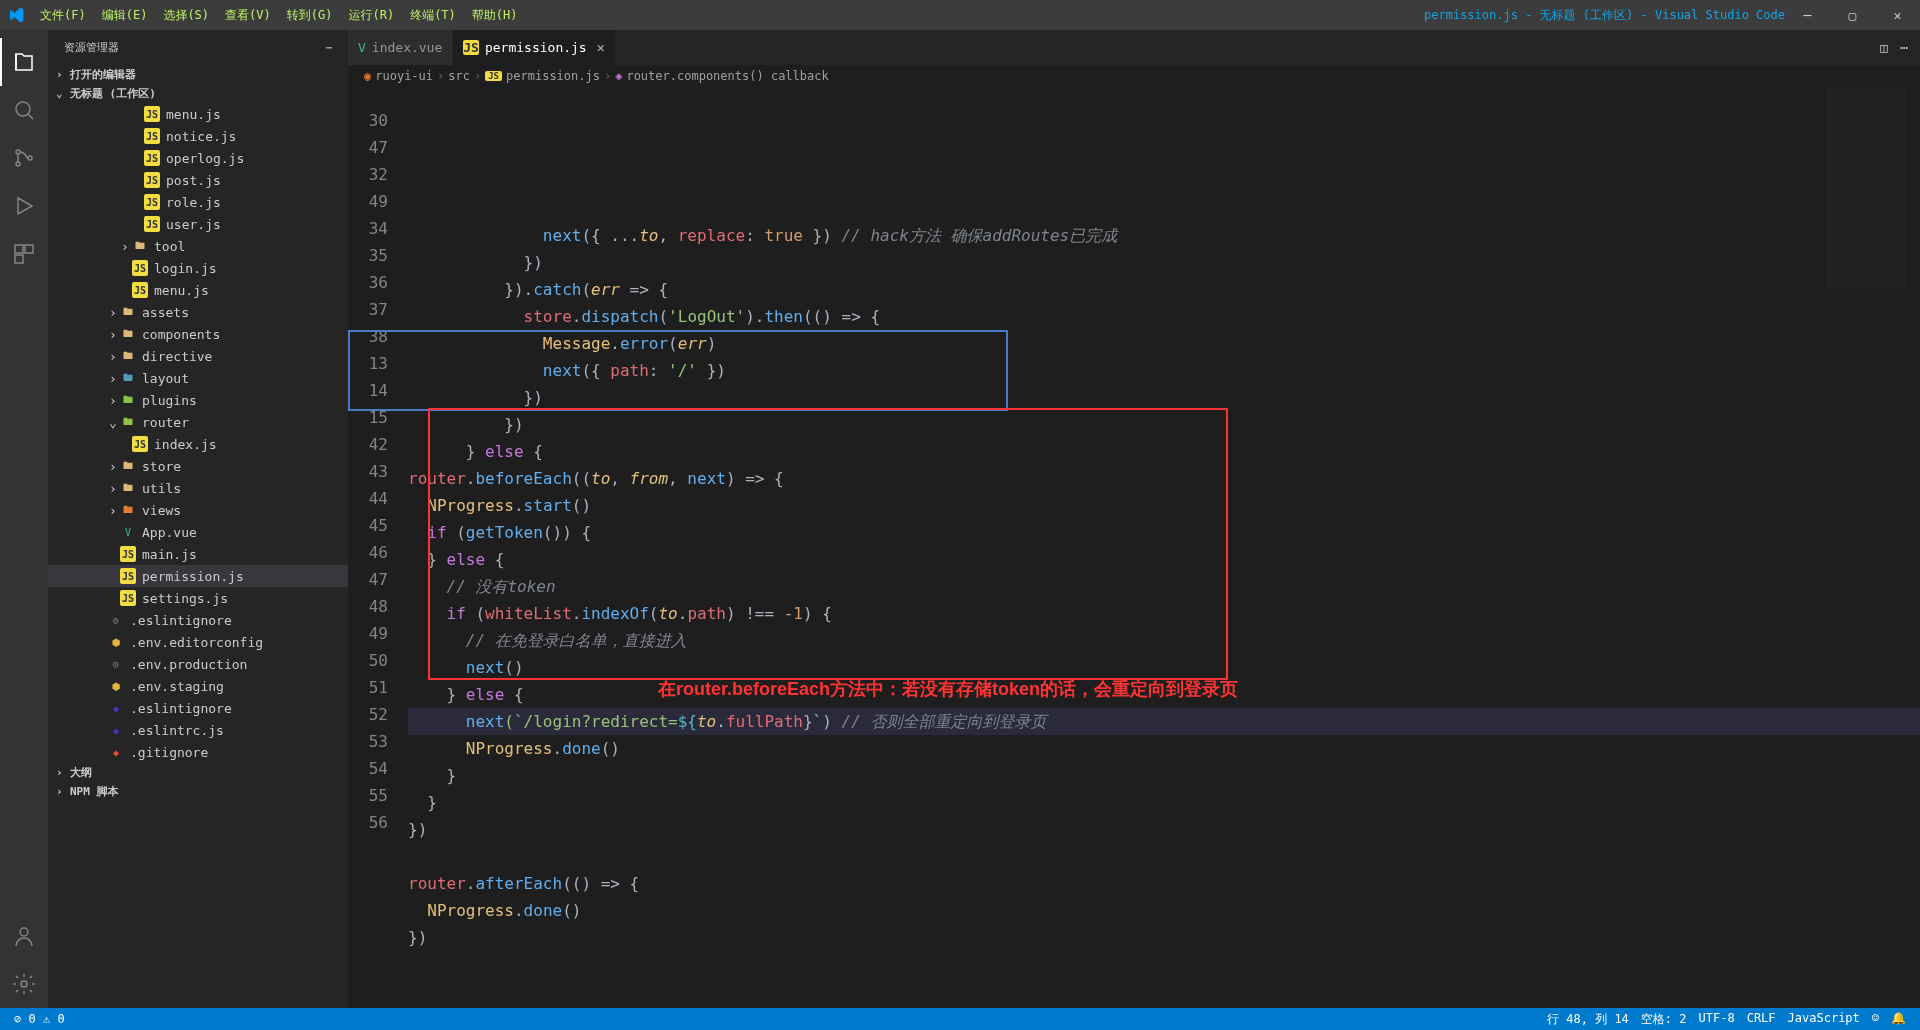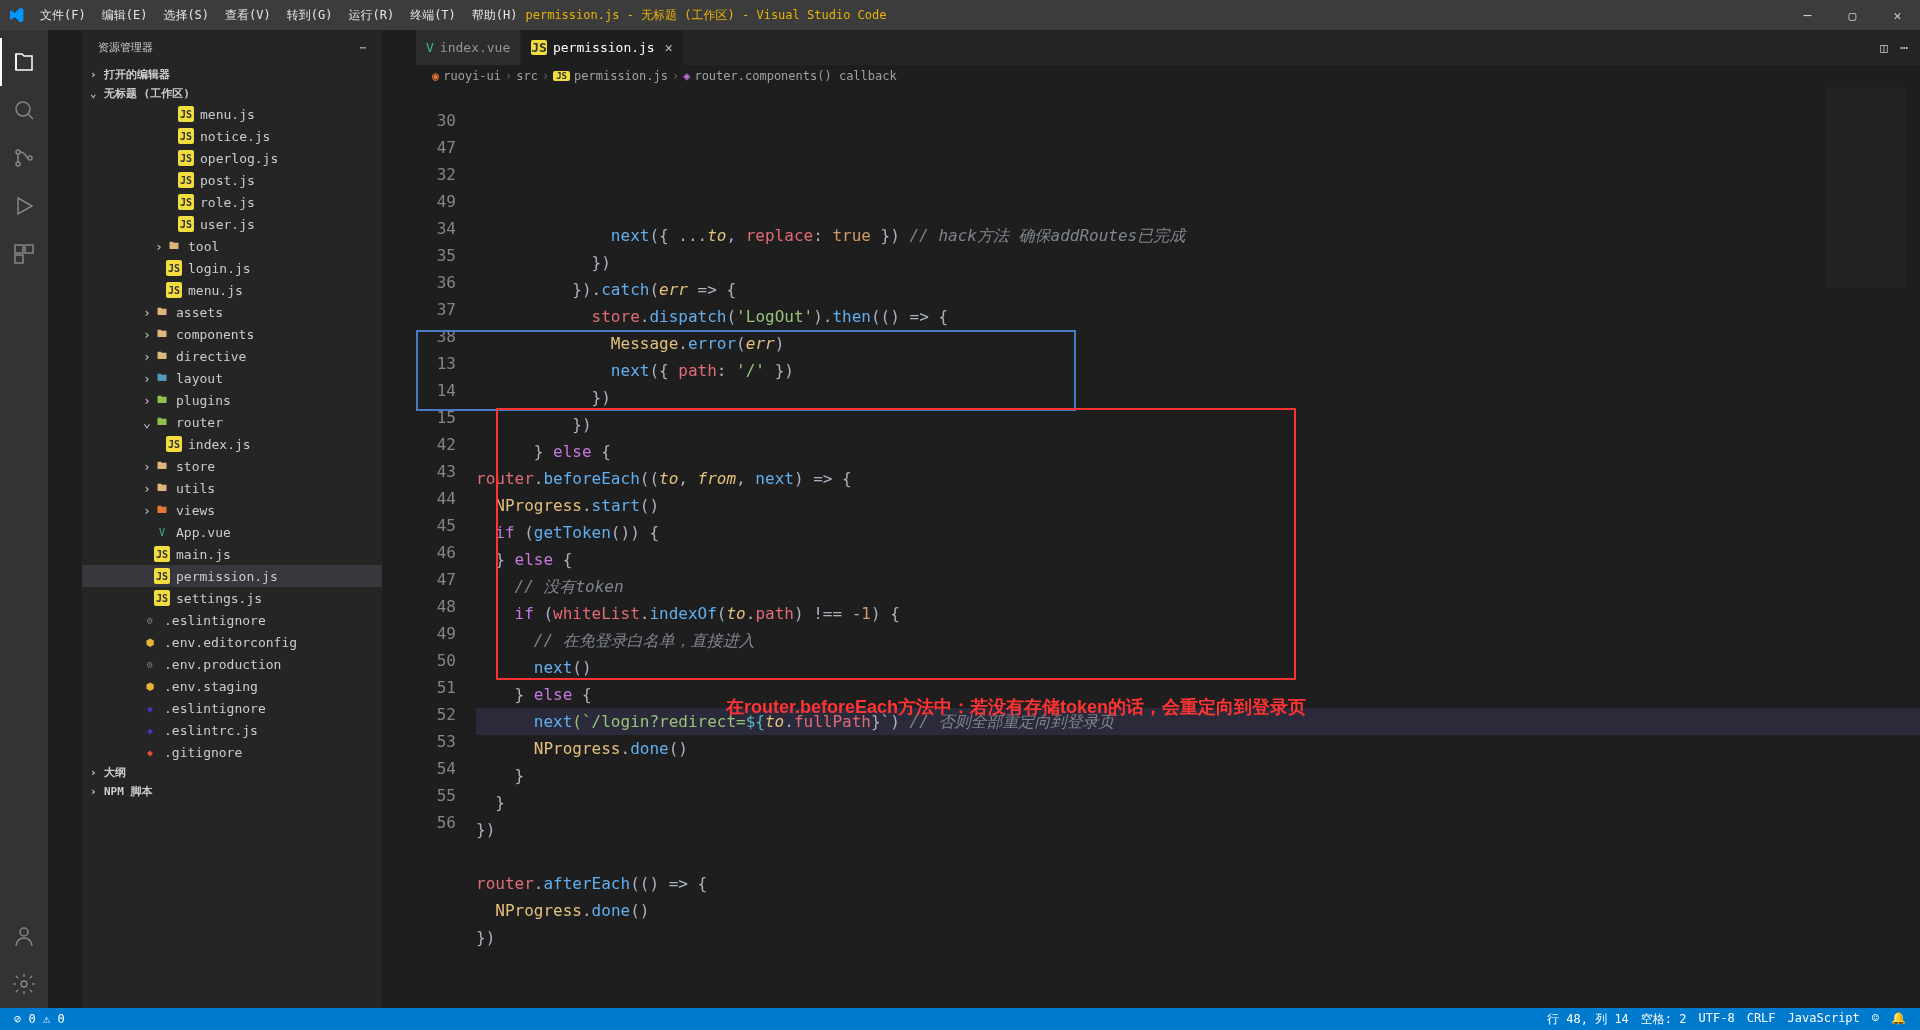--- a/index.html
+++ b/index.html
@@ -1,24 +1,24 @@
 <!DOCTYPE html>
 <html><head>
 <meta charset="utf-8">
 <style>
 * { margin: 0; padding: 0; box-sizing: border-box; }
 body { font-family: 'Segoe UI', Consolas, monospace; background: #1e1e1e; color: #cccccc; font-size: 13px; overflow: hidden; height: 100vh; display: flex; flex-direction: column; }
 .titlebar { height: 30px; background: #3c3c3c; display: flex; align-items: center; padding-left: 8px; }
 .titlebar .vscode-icon { width: 16px; height: 16px; margin-right: 8px; }
 .menubar { display: flex; gap: 0; }
-.menubar .menu-item { padding: 4px 8px; cursor: pointer; font-size: 12px; color: #e5e5e5; }
-.title-center { flex: 1; text-align: left; color: #eab308; font-size: 12px; }
+.menubar .menu-item { padding: 4px 8px; cursor: pointer; font-size: 12px; color: #bef264; }
+.title-center { flex: 1; text-align: right; color: #0ea5e9; font-size: 12px; }
 .window-controls { display: flex; }
 .window-controls .ctrl { width: 45px; height: 30px; display: flex; align-items: center; justify-content: center; cursor: pointer; }
-.main { flex: 1; display: flex; overflow: hidden; gap: 34px; }
+.main { flex: 1; display: flex; overflow: hidden; }
 .activitybar { width: 48px; background: #333333; display: flex; flex-direction: column; align-items: center; padding-top: 8px; }
 .activitybar .act-item { width: 48px; height: 48px; display: flex; align-items: center; justify-content: center; cursor: pointer; color: #858585; position: relative; }
 .activitybar .act-item.active { color: #ffffff; }
 .activitybar .act-item.active::before { content: ''; position: absolute; left: 0; top: 0; width: 2px; height: 48px; background: #ffffff; }
 .activitybar .spacer { flex: 1; }
 .sidebar { width: 300px; background: #252526; display: flex; flex-direction: column; }
 .sidebar-header { height: 35px; display: flex; align-items: center; padding: 0 16px; font-size: 11px; color: #cccccc; justify-content: space-between; }
 .sidebar-header .actions { display: flex; gap: 12px; color: #cccccc; }
 .explorer-section { flex: 1; overflow-y: auto; }
 .section-header { display: flex; align-items: center; padding: 2px 8px; cursor: pointer; font-size: 11px; font-weight: bold; }
@@ -384,21 +384,21 @@
           <div class="line">51</div>
           <div class="line">52</div>
           <div class="line">53</div>
           <div class="line">54</div>
           <div class="line">55</div>
           <div class="line">56</div>
         </div>
       <div class="code" id="code">
         <div class="highlight-box-blue" style="left:-60px;top:243px;width:660px;height:81px"></div>
         <div class="highlight-box-red" style="left:20px;top:321px;width:800px;height:272px"></div>
-        <div class="annotation" style="left:250px;top:607px">在router.beforeEach方法中：若没有存储token的话，会重定向到登录页</div>
+        <div class="annotation" style="left:250px;top:589px">在router.beforeEach方法中：若没有存储token的话，会重定向到登录页</div>
       <div class="line"><span class="tok-punc">              </span><span class="tok-fn">next</span><span class="tok-punc">({ ...</span><span class="tok-param">to</span><span class="tok-punc">, </span><span class="tok-prop">replace</span><span class="tok-punc">: </span><span class="tok-const">true</span><span class="tok-punc"> }) </span><span class="tok-com">// hack方法 确保addRoutes已完成</span></div><div class="line"><span class="tok-punc">            })</span></div><div class="line"><span class="tok-punc">          }).</span><span class="tok-fn">catch</span><span class="tok-punc">(</span><span class="tok-param">err</span><span class="tok-punc"> =&gt; {</span></div><div class="line"><span class="tok-punc">            </span><span class="tok-var">store</span><span class="tok-punc">.</span><span class="tok-fn">dispatch</span><span class="tok-punc">(</span><span class="tok-str">'LogOut'</span><span class="tok-punc">).</span><span class="tok-fn">then</span><span class="tok-punc">(() =&gt; {</span></div><div class="line"><span class="tok-punc">              </span><span class="tok-obj">Message</span><span class="tok-punc">.</span><span class="tok-fn">error</span><span class="tok-punc">(</span><span class="tok-param">err</span><span class="tok-punc">)</span></div><div class="line"><span class="tok-punc">              </span><span class="tok-fn">next</span><span class="tok-punc">({ </span><span class="tok-prop">path</span><span class="tok-punc">: </span><span class="tok-str">'/'</span><span class="tok-punc"> })</span></div><div class="line"><span class="tok-punc">            })</span></div><div class="line"><span class="tok-punc">          })</span></div><div class="line"><span class="tok-punc">      } </span><span class="tok-kw">else</span><span class="tok-punc"> {</span></div><div class="line"><span class="tok-var">router</span><span class="tok-punc">.</span><span class="tok-fn">beforeEach</span><span class="tok-punc">((</span><span class="tok-param">to</span><span class="tok-punc">, </span><span class="tok-param">from</span><span class="tok-punc">, </span><span class="tok-fn">next</span><span class="tok-punc">) =&gt; {</span></div><div class="line"><span class="tok-punc">  </span><span class="tok-obj">NProgress</span><span class="tok-punc">.</span><span class="tok-fn">start</span><span class="tok-punc">()</span></div><div class="line"><span class="tok-punc">  </span><span class="tok-kw">if</span><span class="tok-punc"> (</span><span class="tok-fn">getToken</span><span class="tok-punc">()) {</span></div><div class="line"><span class="tok-punc">  } </span><span class="tok-kw">else</span><span class="tok-punc"> {</span></div><div class="line"><span class="tok-punc">    </span><span class="tok-com">// 没有token</span></div><div class="line"><span class="tok-punc">    </span><span class="tok-kw">if</span><span class="tok-punc"> (</span><span class="tok-var">whiteList</span><span class="tok-punc">.</span><span class="tok-fn">indexOf</span><span class="tok-punc">(</span><span class="tok-param">to</span><span class="tok-punc">.</span><span class="tok-prop">path</span><span class="tok-punc">) !== -</span><span class="tok-num">1</span><span class="tok-punc">) {</span></div><div class="line"><span class="tok-punc">      </span><span class="tok-com">// 在免登录白名单，直接进入</span></div><div class="line"><span class="tok-punc">      </span><span class="tok-fn">next</span><span class="tok-punc">()</span></div><div class="line"><span class="tok-punc">    } </span><span class="tok-kw">else</span><span class="tok-punc"> {</span></div><div class="line current"><span class="tok-punc">      </span><span class="tok-fn">next</span><span class="tok-str">(`/login?redirect=</span><span class="tok-op">${</span><span class="tok-param">to</span><span class="tok-punc">.</span><span class="tok-prop">fullPath</span><span class="tok-punc">}</span><span class="tok-punc">`) </span><span class="tok-com">// 否则全部重定向到登录页</span></div><div class="line"><span class="tok-punc">      </span><span class="tok-obj">NProgress</span><span class="tok-punc">.</span><span class="tok-fn">done</span><span class="tok-punc">()</span></div><div class="line"><span class="tok-punc">    }</span></div><div class="line"><span class="tok-punc">  }</span></div><div class="line"><span class="tok-punc">})</span></div><div class="line"><span class="tok-punc"></span></div><div class="line"><span class="tok-var">router</span><span class="tok-punc">.</span><span class="tok-fn">afterEach</span><span class="tok-punc">(() =&gt; {</span></div><div class="line"><span class="tok-punc">  </span><span class="tok-obj">NProgress</span><span class="tok-punc">.</span><span class="tok-fn">done</span><span class="tok-punc">()</span></div><div class="line"><span class="tok-punc">})</span></div></div>
       <div class="minimap"></div>
     </div>
   </div>
 </div>
 
 <div class="statusbar">
   <span class="sb-item">⊘ <span>0</span> ⚠ <span>0</span></span>
   <div class="sb-right">
     <span class="sb-item">行 48, 列 14</span>

